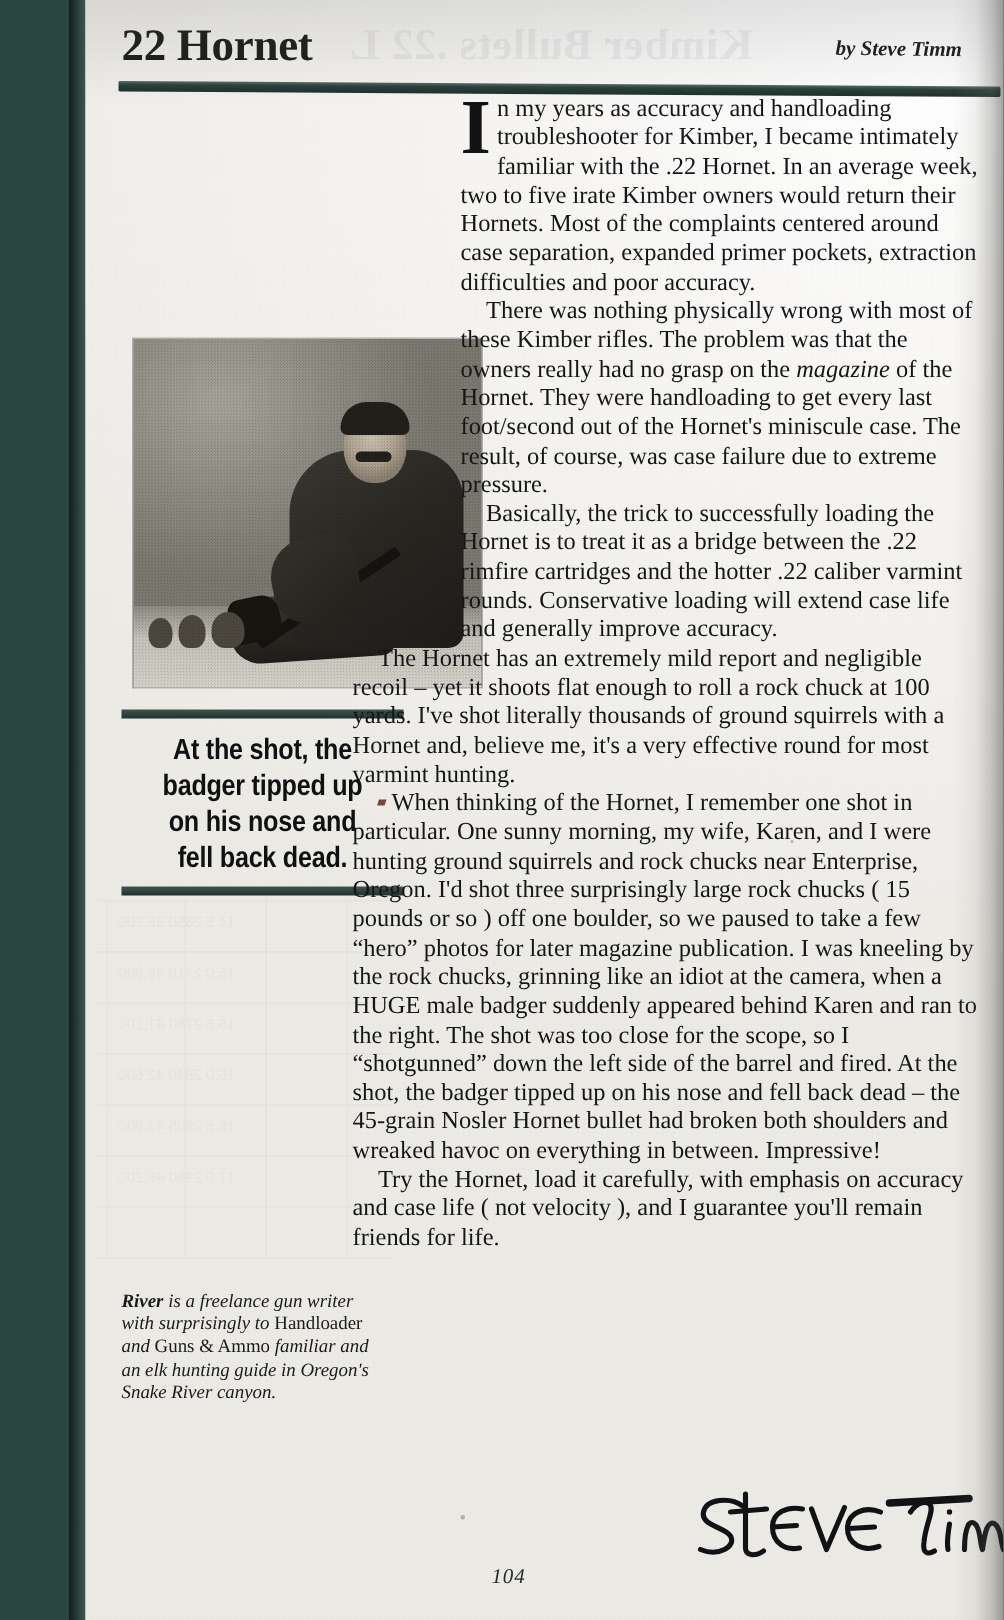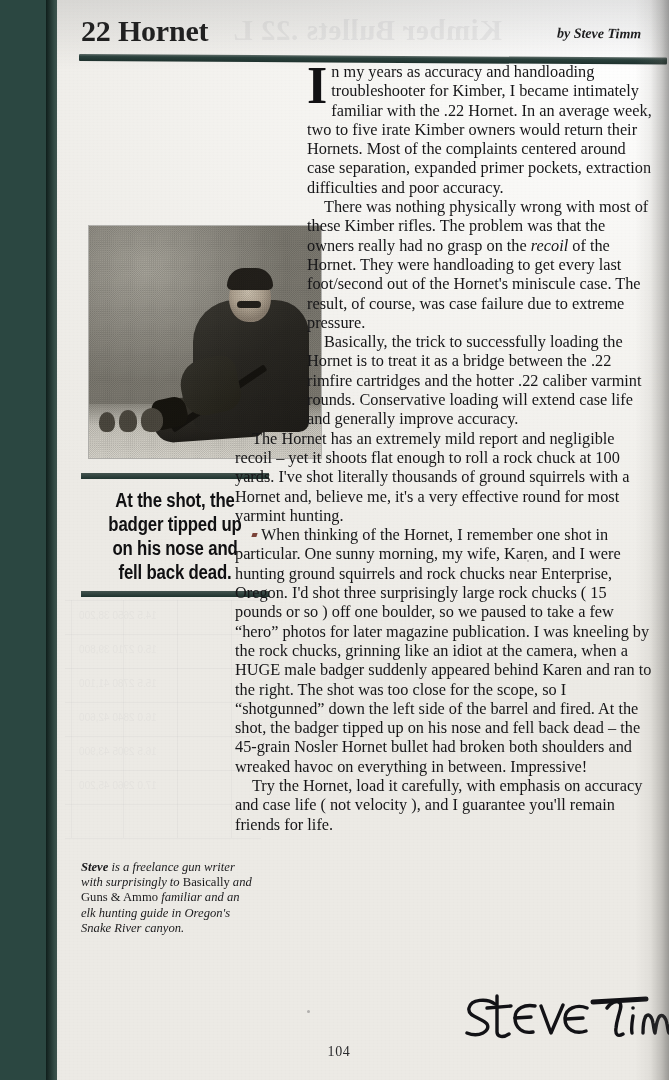--- a/index.html
+++ b/index.html
@@ -347,21 +347,21 @@
   
   #folio {
     position: absolute;
     left: 0; right: 0;
     top: 1044px;
     text-align: center;
     font-size: 14px;
     color: #2a2a2c;
     letter-spacing: .6px;
   }
-  #folio span { margin-left: -48px; display: inline-block; }
+  #folio span { margin-left: -48px; display: inline-block; font-style: italic; }
 
   
   .speck { position: absolute; background: rgba(70,70,72,.35); border-radius: 50%; pointer-events: none; }
 </style>
 </head>
 <body>
 
 <div id="page">
 
   <div id="scan-bg"></div>
@@ -423,28 +423,28 @@
       <div class="pq-text">
         <div>At the shot, the</div>
         <div>badger tipped up</div>
         <div>on his nose and</div>
         <div>fell back dead.</div>
       </div>
       <div class="pq-rule-bottom"></div>
     </div>
 
     <div id="bio">
-      <span class="bold-it">Steve</span><span> is a freelance gun writer with surprisingly to </span><span class="roman">Basically</span><span> and </span><span class="roman">Guns &amp; Ammo</span><span> familiar and an elk hunting guide in Oregon's Snake River canyon.</span>
+      <span class="bold-it">River</span><span> is a freelance gun writer with surprisingly to </span><span class="roman">Handloader</span><span> and </span><span class="roman">Guns &amp; Ammo</span><span> familiar and an elk hunting guide in Oregon's Snake River canyon.</span>
     </div>
 
     <div id="col-right" class="body-col">
 
       <p class="inset-block noindent"><span id="dropcap">I</span><span>n my years as accuracy and handloading troubleshooter for Kimber, I became intimately familiar with the .22 Hornet. In an average week, two to five irate Kimber owners would return their Hornets. Most of the complaints centered around case separation, expanded primer pockets, extraction difficulties and poor accuracy.</span></p>
 
-      <p class="inset-block"><span>There was nothing physically wrong with most of these Kimber rifles. The problem was that the owners really had no grasp on the </span><em>recoil</em><span> of the Hornet. They were handloading to get every last foot/second out of the Hornet's miniscule case. The result, of course, was case failure due to extreme pressure.</span></p>
+      <p class="inset-block"><span>There was nothing physically wrong with most of these Kimber rifles. The problem was that the owners really had no grasp on the </span><em>magazine</em><span> of the Hornet. They were handloading to get every last foot/second out of the Hornet's miniscule case. The result, of course, was case failure due to extreme pressure.</span></p>
 
       <p class="inset-block"><span>Basically, the trick to successfully loading the Hornet is to treat it as a bridge between the .22 rimfire cartridges and the hotter .22 caliber varmint rounds. Conservative loading will extend case life and generally improve accuracy.</span></p>
 
       <p><span>The Hornet has an extremely mild report and negligible recoil – yet it shoots flat enough to roll a rock chuck at 100 yards. I've shot literally thousands of ground squirrels with a Hornet and, believe me, it's a very effective round for most varmint hunting.</span></p>
 
       <p><span class="para-dot"></span><span>When thinking of the Hornet, I remember one shot in particular. One sunny morning, my wife, Karen, and I were hunting ground squirrels and rock chucks near Enterprise, Oregon. I'd shot three surprisingly large rock chucks ( 15 pounds or so ) off one boulder, so we paused to take a few “hero” photos for later magazine publication. I was kneeling by the rock chucks, grinning like an idiot at the camera, when a HUGE male badger suddenly appeared behind Karen and ran to the right. The shot was too close for the scope, so I “shotgunned” down the left side of the barrel and fired. At the shot, the badger tipped up on his nose and fell back dead – the 45-grain Nosler Hornet bullet had broken both shoulders and wreaked havoc on everything in between. Impressive!</span></p>
 
       <p><span>Try the Hornet, load it carefully, with emphasis on accuracy and case life ( not velocity ), and I guarantee you'll remain friends for life.</span></p>
     </div>
 

